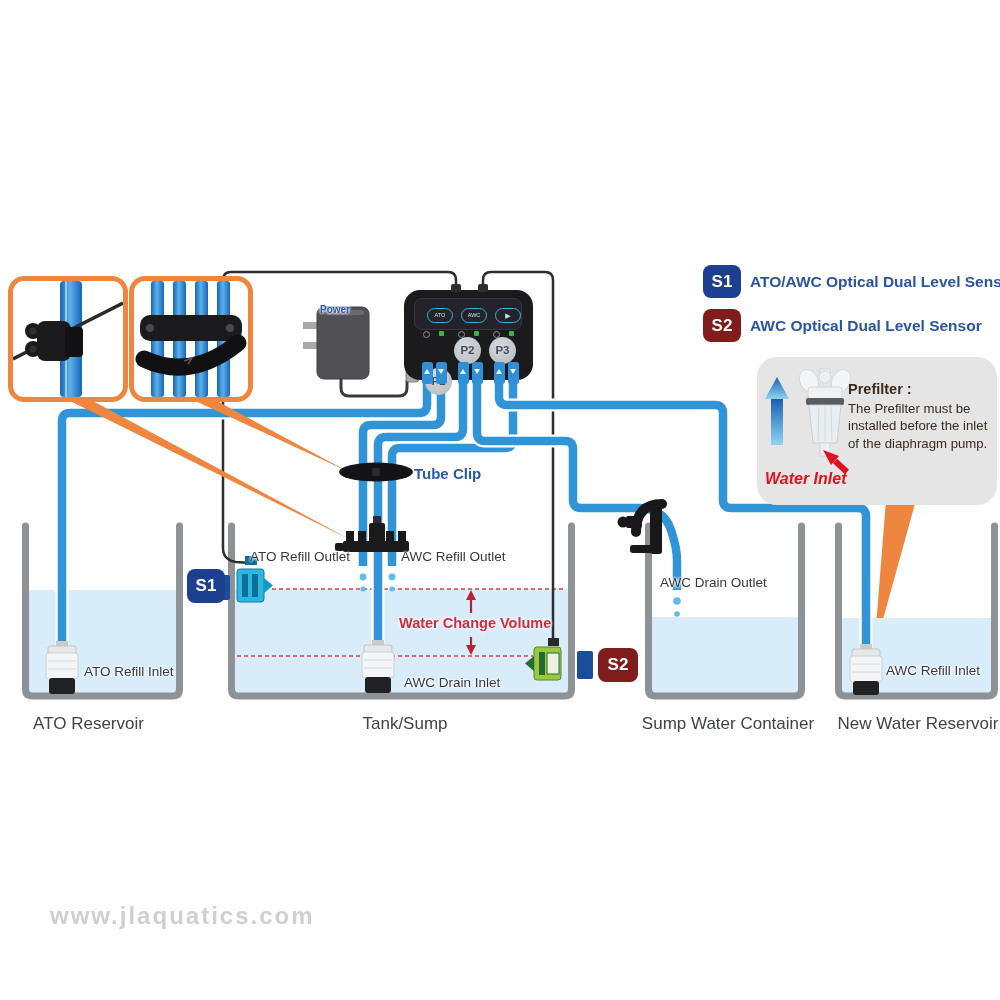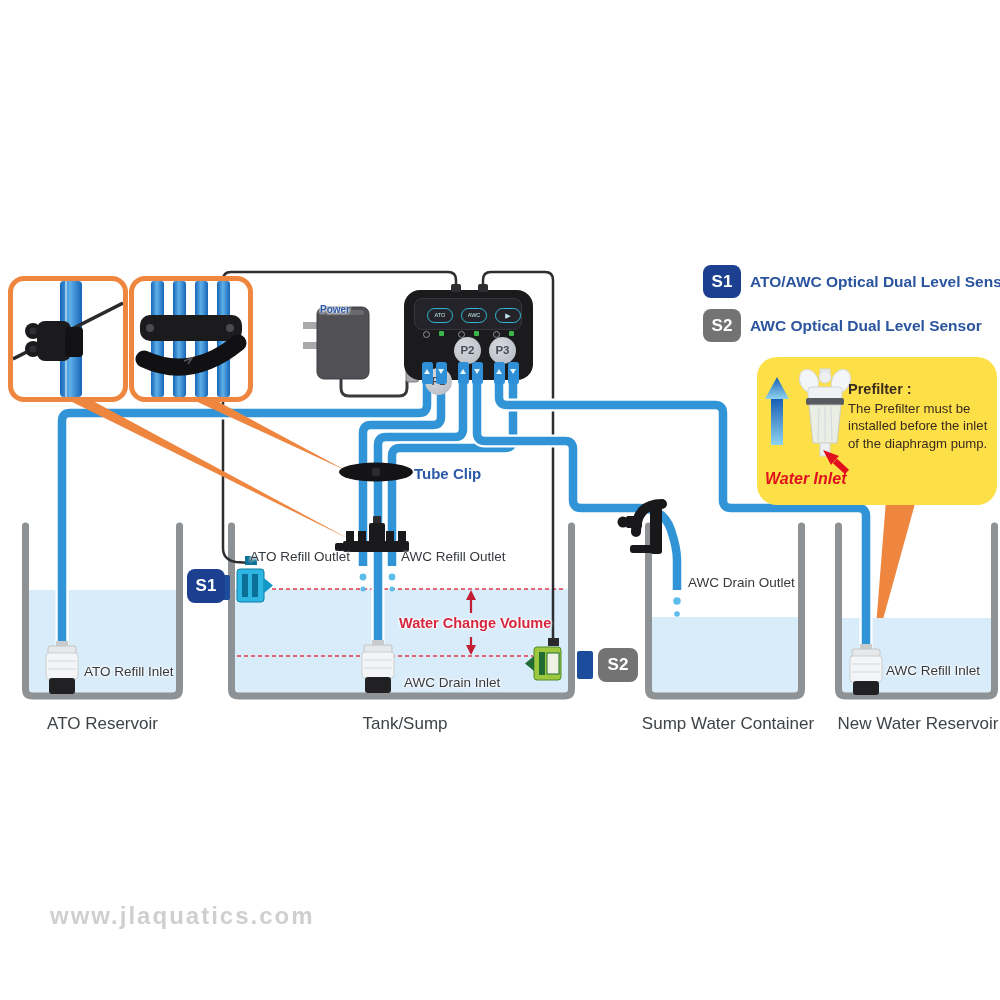--- a/index.html
+++ b/index.html
@@ -7,21 +7,21 @@
           font-family:"Liberation Sans",sans-serif;}
   .abs{position:absolute;}
   .lbl{position:absolute;white-space:nowrap;color:#36393D;font-size:13.5px;
        text-shadow:0 0 3px #fff,0 0 3px #fff,0 0 3px #fff;}
   .lbl-blue{color:#2A59A8;font-weight:bold;font-size:15px;}
   .lbl-container{color:#3E4347;font-size:17px;font-weight:500;text-align:center;}
   .lbl-red{color:#D6273E;font-weight:bold;font-size:14.5px;text-align:center;}
   .badge{position:absolute;border-radius:8px;color:#fff;font-weight:bold;font-size:17px;
          text-align:center;}
   .badge-navy{background:#1C3F8F;}
-  .badge-green{background:#737373;text-align:center;}
+  .badge-green{background:#7f1d1d;text-align:center;}
   
   .inset{position:absolute;background:#fff;border:5px solid #EE8640;border-radius:16px;overflow:hidden;}
   
   #controller{position:absolute;left:404px;top:290px;width:129px;height:90px;
               background:#1B1B1E;border-radius:16px;}
   #controller .stub{position:absolute;top:-6px;width:10px;height:8px;background:#2E2E30;border-radius:2px;}
   #controller .screen{position:absolute;left:10px;top:8px;width:106px;height:30px;background:#232329;
                       border:1px solid #36363C;border-radius:8px;}
   .ctl-btn{position:absolute;top:9px;width:24px;height:13px;border:1.5px solid #2FB9D8;border-radius:8px;
            color:#BFE9F2;font-size:5.5px;line-height:13px;text-align:center;}
@@ -29,21 +29,21 @@
   .ind-sq{position:absolute;top:41px;width:5px;height:5px;background:#3BB54A;border-radius:1px;}
   .pump{position:absolute;top:47px;width:27px;height:27px;border-radius:50%;
         background:radial-gradient(circle at 40% 35%,#D7DAE0,#B3B7BF);
         color:#474D57;font-weight:bold;font-size:11.5px;line-height:27px;text-align:center;}
   .port{position:absolute;top:72px;width:11px;height:22px;background:#2F90D8;border-radius:2.5px;}
   .tri{position:absolute;left:2.5px;width:0;height:0;}
   .tri.up{top:7px;border-left:3px solid transparent;border-right:3px solid transparent;border-bottom:5px solid #EAF6FD;}
   .tri.dn{top:7px;border-left:3px solid transparent;border-right:3px solid transparent;border-top:5px solid #EAF6FD;}
   
   #prefilter-box{position:absolute;left:757px;top:357px;width:240px;height:148px;
-                 background:#fde047;border-radius:20px;}
+                 background:#e5e5e5;border-radius:20px;}
   #prefilter-box .title{position:absolute;left:91px;top:24px;font-size:14.5px;font-weight:bold;color:#3A2B20;}
   #prefilter-box .body{position:absolute;left:91px;top:43px;width:142px;font-size:13.2px;
                        line-height:1.32;color:#3A2B20;}
   #prefilter-box .winlet{position:absolute;left:8px;top:113px;font-size:16px;font-weight:bold;
                          font-style:italic;color:#E0111F;}
   #watermark{position:absolute;left:50px;top:902px;font-size:24px;font-weight:bold;
              letter-spacing:2px;color:#CBCDCF;opacity:.95;}
   .legend-text{position:absolute;left:750px;font-size:15.5px;font-weight:600;color:#2A549E;white-space:nowrap;}
 </style>
 </head>
@@ -327,26 +327,26 @@
   <div class="winlet">Water Inlet</div>
 </div>
 
 <div class="badge badge-navy" style="left:187px;top:569px;width:38px;height:34px;line-height:34px;">S1</div>
 <div class="badge badge-green" style="left:598px;top:648px;width:40px;height:34px;line-height:34px;">S2</div>
 
 <div class="lbl lbl-blue" style="left:320px;top:304px;font-size:10px;">Power</div>
 <div class="lbl lbl-blue" style="left:414px;top:465px;">Tube Clip</div>
 <div class="lbl" style="left:250px;top:549px;">ATO Refill Outlet</div>
 <div class="lbl" style="left:401px;top:549px;">AWC Refill Outlet</div>
-<div class="lbl" style="left:688px;top:575px;text-align:center;">AWC Drain Outlet</div>
+<div class="lbl" style="left:660px;top:575px;text-align:center;">AWC Drain Outlet</div>
 <div class="lbl lbl-red" style="left:399px;top:615px;width:131px;">Water Change Volume</div>
 <div class="lbl" style="left:84px;top:664px;">ATO Refill Inlet</div>
 <div class="lbl" style="left:404px;top:675px;">AWC Drain Inlet</div>
 <div class="lbl" style="left:886px;top:663px;">AWC Refill Inlet</div>
 
-<div class="lbl lbl-container" style="left:30px;top:714px;width:145px;">ATO Reservoir</div>
+<div class="lbl lbl-container" style="left:16px;top:714px;width:145px;">ATO Reservoir</div>
 <div class="lbl lbl-container" style="left:335px;top:714px;width:140px;">Tank/Sump</div>
 <div class="lbl lbl-container" style="left:628px;top:714px;width:200px;">Sump Water Container</div>
 <div class="lbl lbl-container" style="left:818px;top:714px;width:200px;">New Water Reservoir</div>
 
 <div id="watermark">www.jlaquatics.com</div>
 
 </div>
 
 </body></html>

